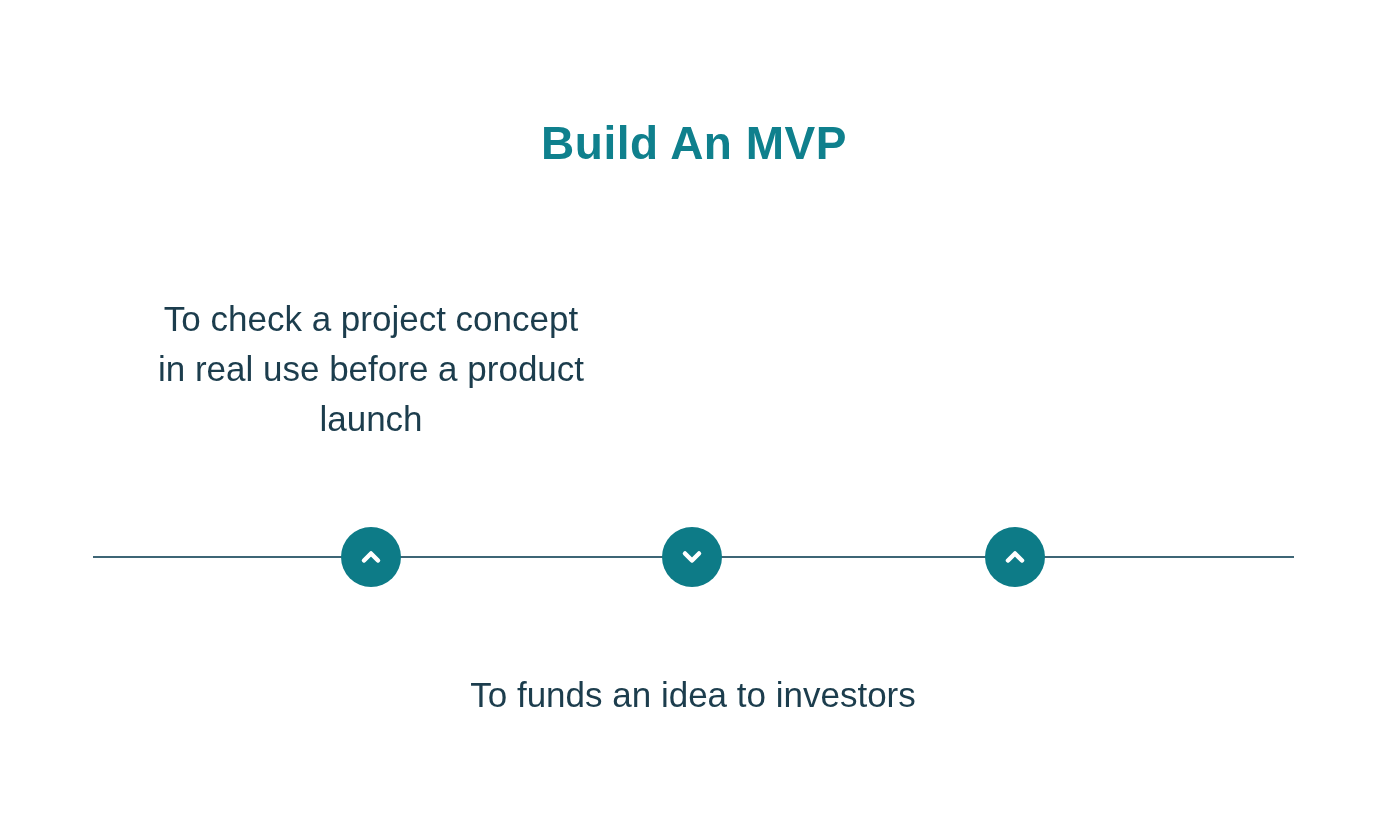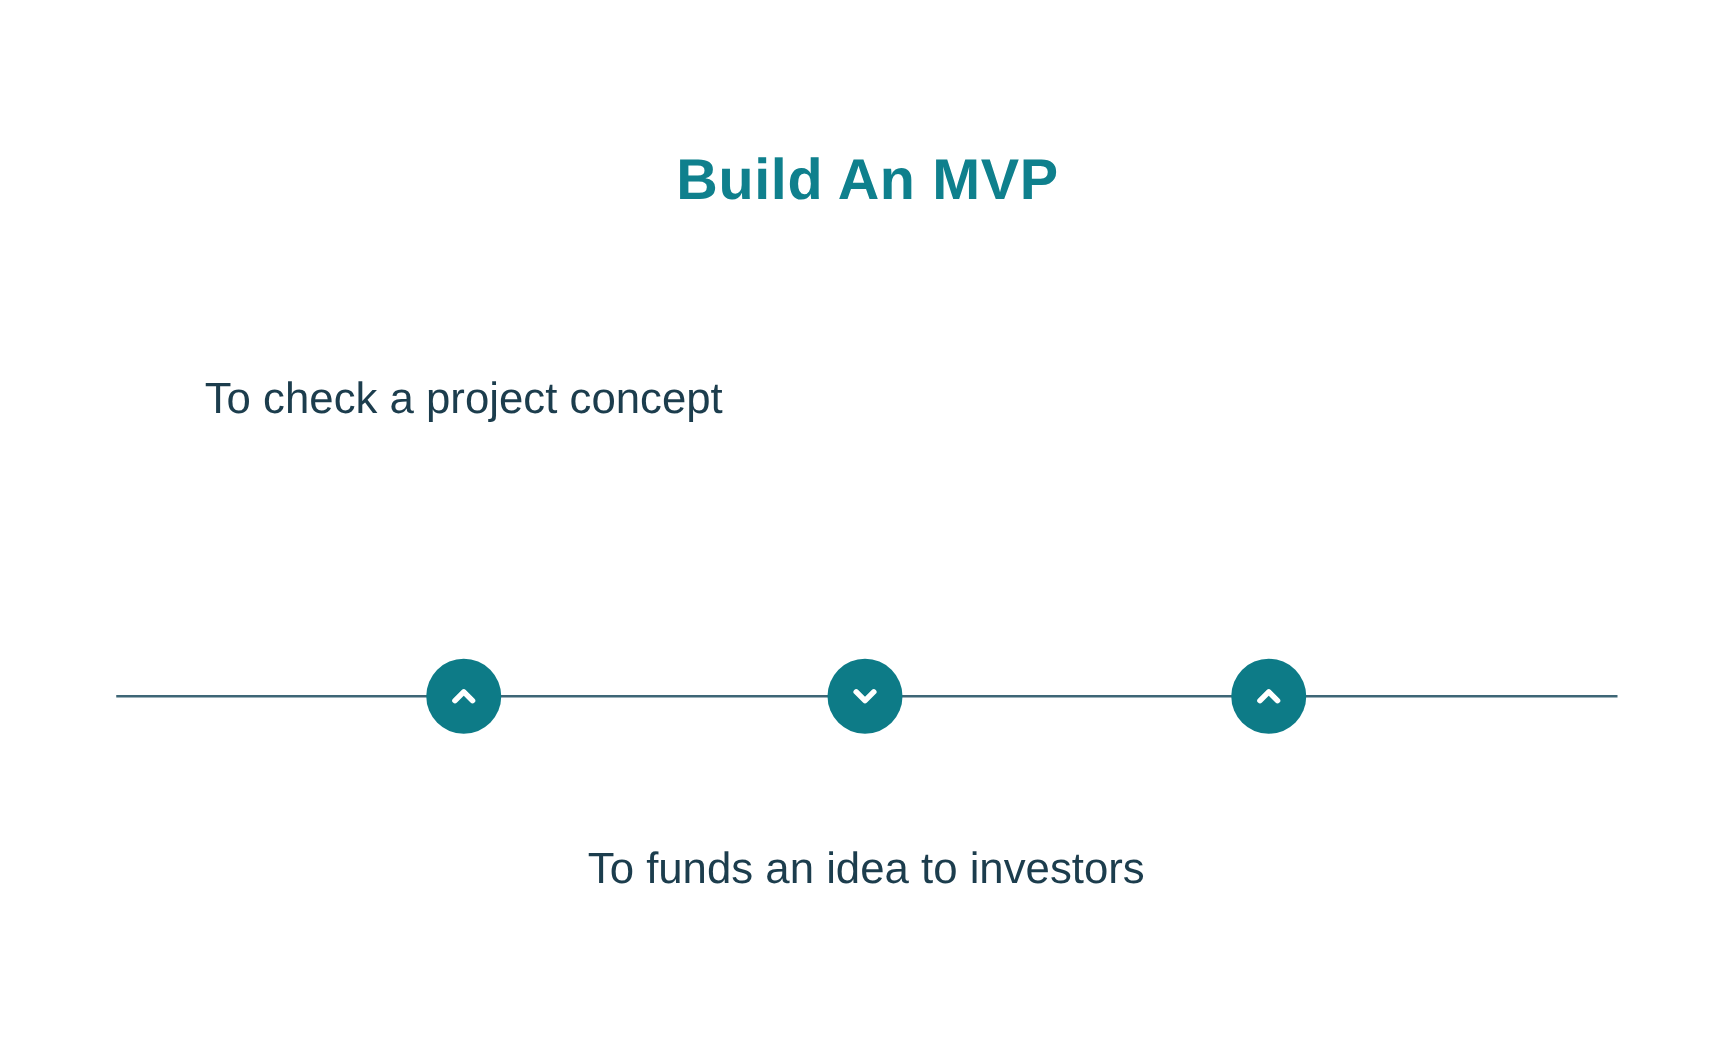--- a/index.html
+++ b/index.html
@@ -74,20 +74,22 @@
 </style>
 </head>
 <body>
 
 <div class="stage">
 
   <div class="title">Build An MVP</div>
 
   <div class="reason reason-left">
     <span class="line">To check a project concept</span>
+    <span class="line">in real use before a product</span>
+    <span class="line">launch</span>
   </div>
 
 
   <div class="timeline-line"></div>
 
   <div class="marker marker-1">
     <svg width="30" height="30" viewBox="0 0 30 30">
       <path d="M8 18.5 L15 11.5 L22 18.5" fill="none" stroke="#ffffff" stroke-width="4.5" stroke-linecap="round" stroke-linejoin="round"></path>
     </svg>
   </div>

